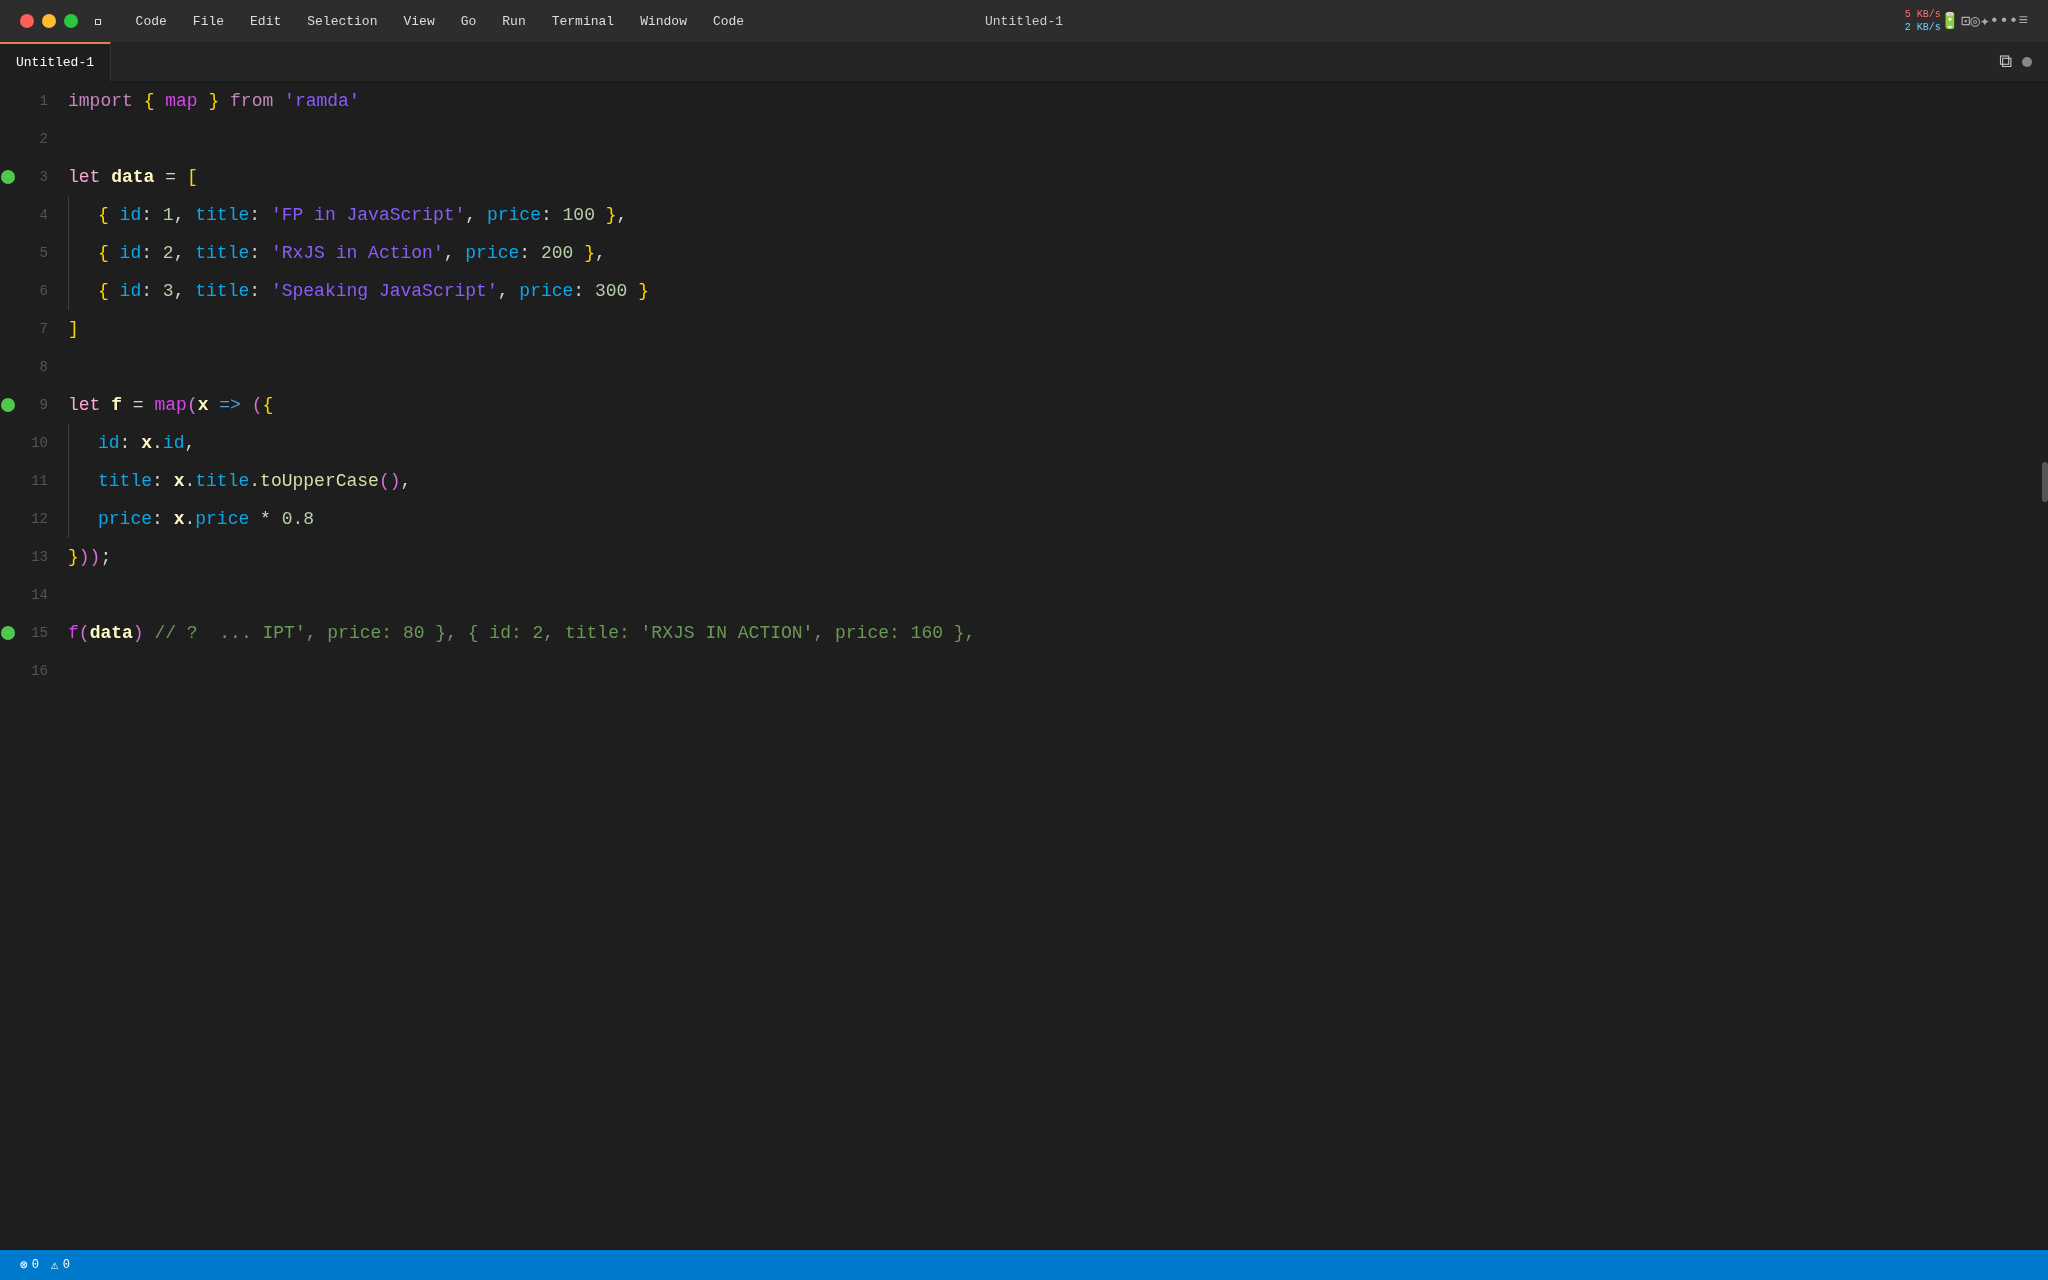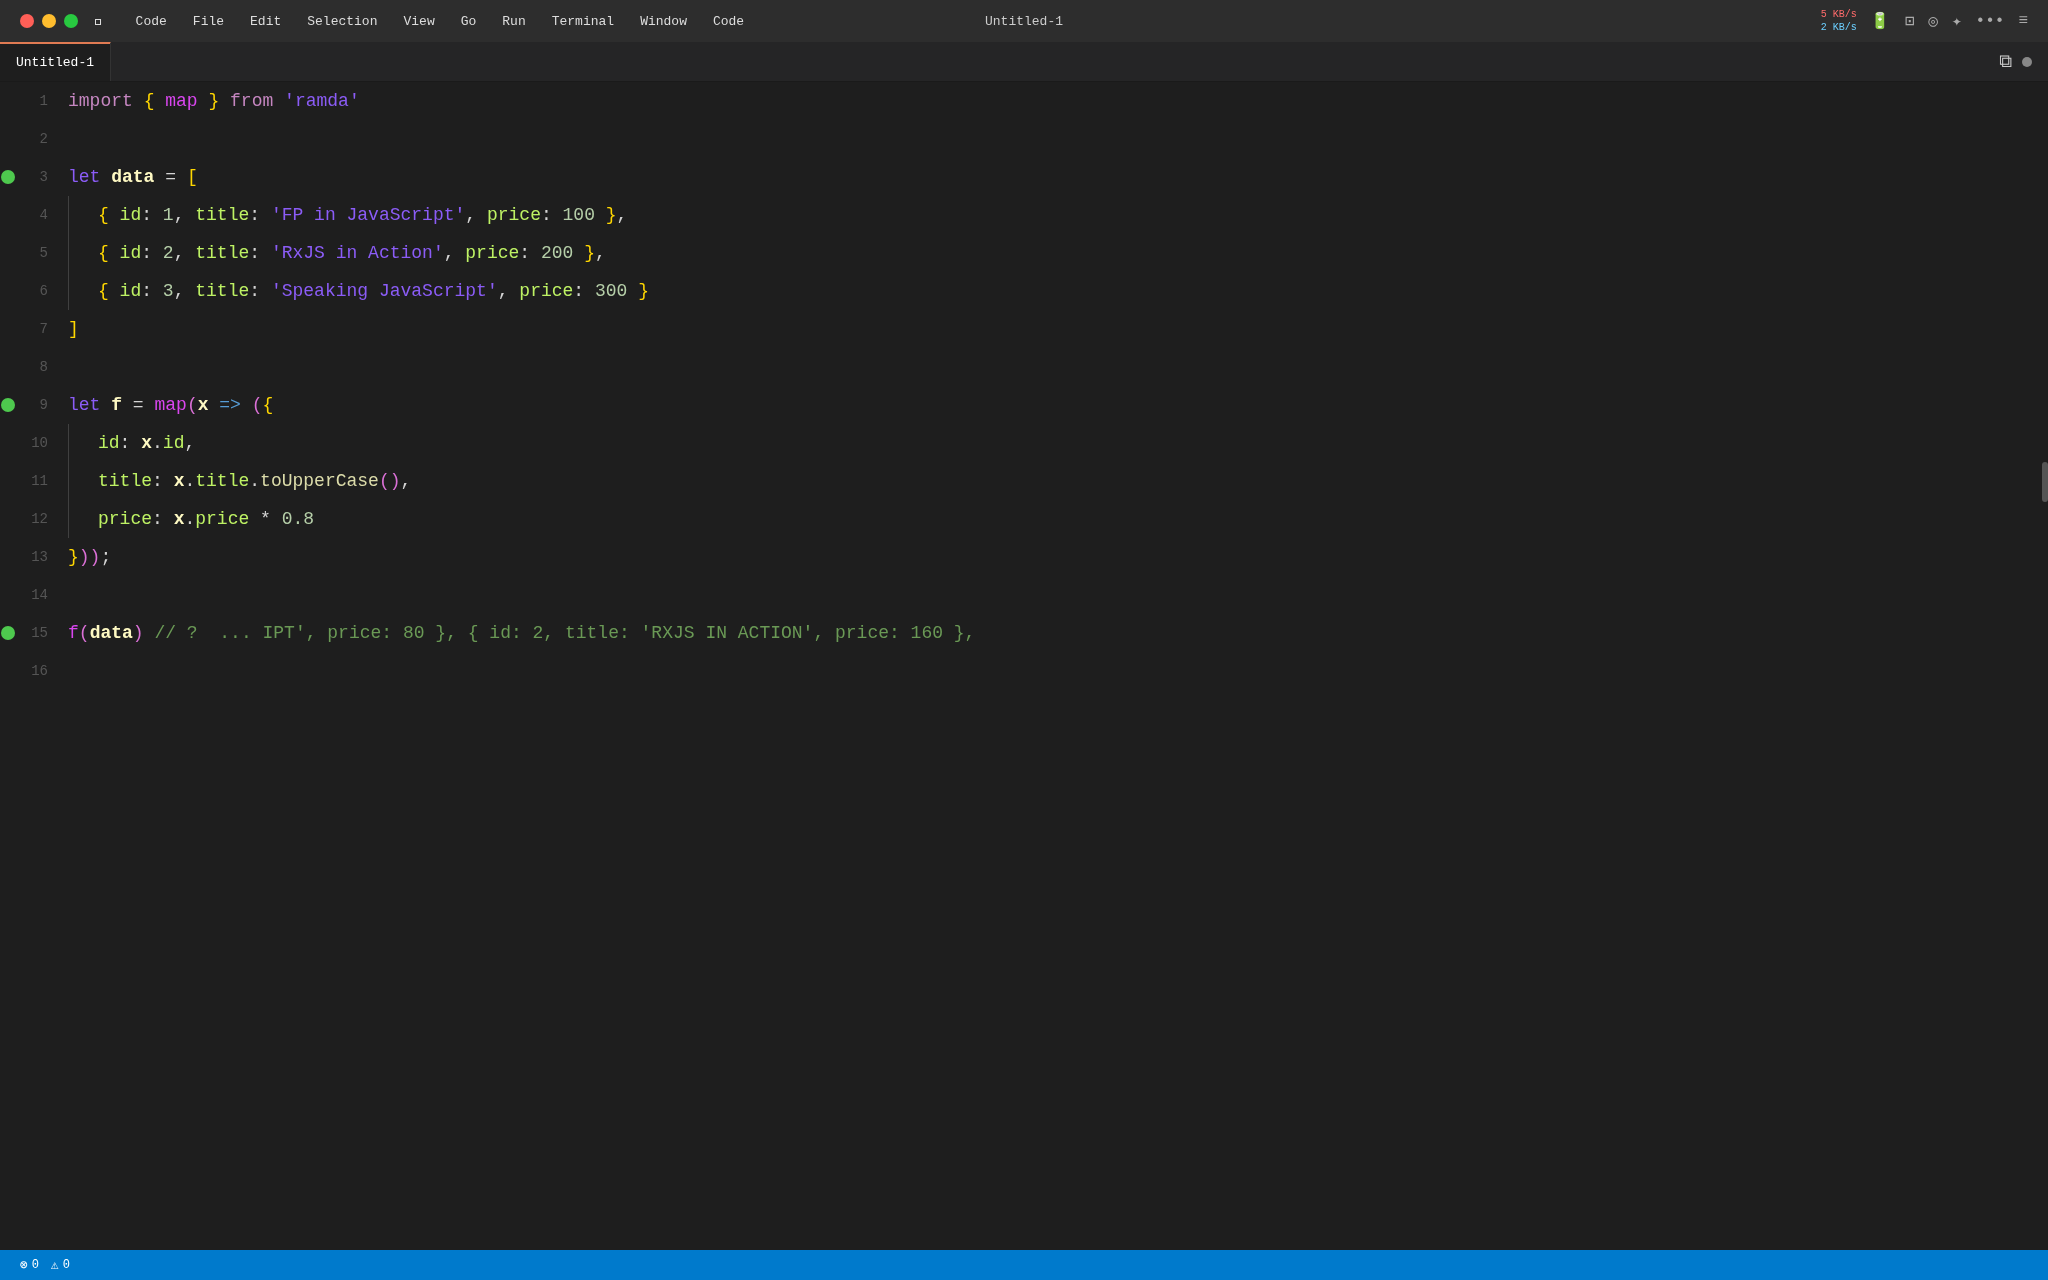--- a/index.html
+++ b/index.html
@@ -64,21 +64,20 @@
       position: absolute;
       left: 50%;
       transform: translateX(-50%);
       font-size: 13px;
       color: #cccccc;
     }
 
     .titlebar-right {
       display: flex;
       align-items: center;
-      gap: 14px;
       font-size: 12px;
       color: #aaa;
     }
 
     .network-speed {
       display: flex;
       flex-direction: column;
       align-items: flex-end;
       font-size: 10px;
       color: #aaa;
@@ -200,35 +199,35 @@
       height: 38px;
       display: flex;
       align-items: center;
       font-size: 18px;
       line-height: 38px;
       white-space: pre;
       position: relative;
     }
 
     
-    .kw-let { color: #8b5cf6; font-family: Liberation Mono, monospace; } 
+    .kw-let { color: #f9a8d4; font-family: Liberation Mono, monospace; } 
     .kw-import { color: #c586c0; }
     .kw-from { color: #c586c0; }
     .fn-name { color: #d946ef; } 
     .var-name { color: #fef9c3; font-weight: bold; } 
     .str { color: #8b5cf6; } 
     .num { color: #b5cea8; } 
     .punct { color: #ffd700; } 
     .punct2 { color: #da70d6; } 
     .method { color: #dcdcaa; } 
     .op { color: #d4d4d4; } 
     .comment { color: #6a9955; } 
     .arrow { color: #569cd6; } 
     .default-text { color: #d4d4d4; }
-    .id-prop { color: #bef264; }
+    .id-prop { color: #0ea5e9; }
 
     
     .scrollbar-track {
       width: 14px;
       background: #1e1e1e;
       flex-shrink: 0;
       position: relative;
     }
     .scrollbar-thumb {
       position: absolute;

